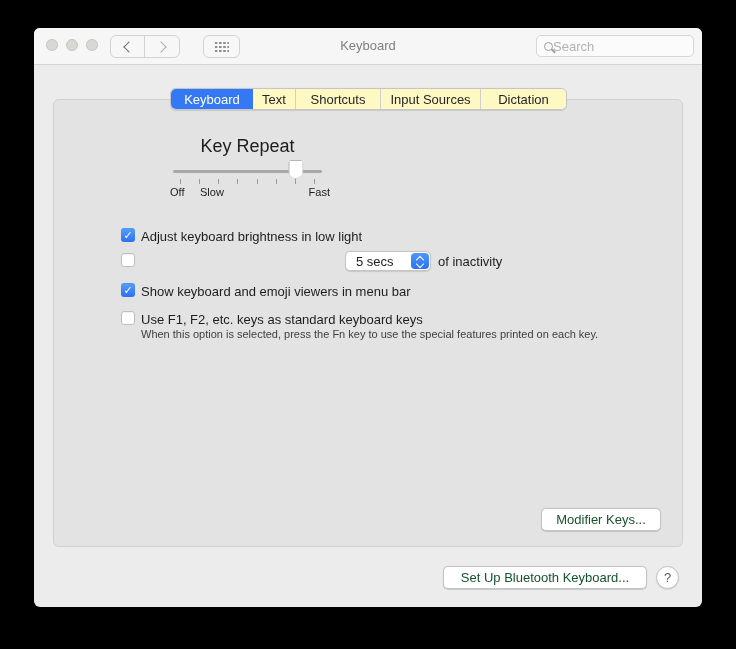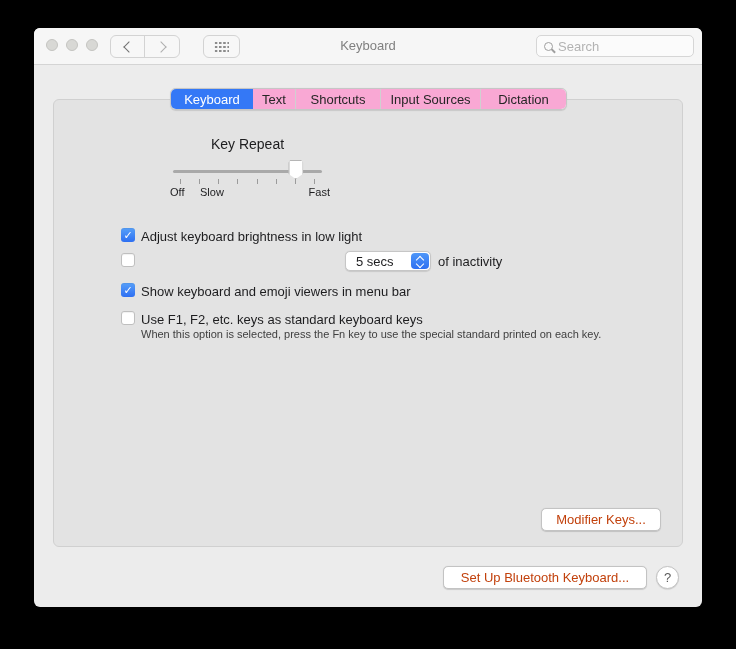--- a/index.html
+++ b/index.html
@@ -31,41 +31,41 @@
     background-size:4.2px 4px; background-position:0 0; }
   .wintitle { position:absolute; left:0; right:0; top:10px; text-align:center;
     font-size:13px; color:#808080; }
   .search { position:absolute; left:502px; top:7px; width:158px; height:22px;
     background:#fbfbfb; border:1px solid #d6d6d6; border-radius:5px;
     display:flex; align-items:center; padding-left:7px; }
   .mag { position:relative; width:9px; height:9px; border:1.5px solid #9f9f9f;
     border-radius:50%; flex:0 0 auto; }
   .mag::after { content:""; position:absolute; left:6px; top:7px; width:5px; height:1.5px;
     background:#9f9f9f; transform:rotate(45deg); }
-  .search input { border:none; outline:none; background:transparent; margin-left:5px;
+  .search input { border:none; outline:none; background:transparent; 
     font-size:13px; color:#333; width:120px; font-family:inherit; }
   .search input::placeholder { color:#b3b3b3; }
 
   
   .pane { position:absolute; left:19px; top:71px; width:630px; height:448px;
     background:#e3e3e3; border:1px solid #d0d0d0; border-radius:6px; }
   .tabs { position:absolute; left:136px; top:60px; height:22px; display:flex;
     border:1px solid #c6c6c6; border-radius:6px; overflow:hidden; background:#fff;
     box-shadow:0 0.5px 1px rgba(0,0,0,.12); }
   .tab { height:100%; display:flex; align-items:center; justify-content:center;
-    font-size:13px; color:#262626; background:#f9a8d4; border-right:1px solid #d0d0d0; }
+    font-size:13px; color:#262626; background:#fef9c3; border-right:1px solid #d0d0d0; }
   .tab:last-child { border-right:none; }
   .tab.selected { background:var(--accent,#3478f6); color:#fff; border-right:none; }
   .tab-0 { width:82px; } .tab-1 { width:43px; } .tab-2 { width:85px; }
   .tab-3 { width:100px; } .tab-4 { width:85px; }
 
   
   .slider { position:absolute; height:64px; }
   .slider-title { position:absolute; top:0; left:0; right:0; text-align:center;
-    font-size:14px; color:#1d1d1f; }
+    font-size:18px; color:#1d1d1f; }
   .track { position:absolute; top:34px; left:0; right:0; height:3px;
     background:#a9a9a9; border-radius:2px; }
   .ticks { position:absolute; left:7px; right:7px; top:43px; height:5px;
     display:flex; justify-content:space-between; }
   .tick { width:1px; height:5px; background:#9b9b9b; }
   .thumb { position:absolute; top:24px; width:15px; height:19px; background:#fff;
     transform:translateX(-50%);
     clip-path:polygon(50% 100%,0% 72%,0% 14%,14% 0%,86% 0%,100% 14%,100% 72%);
     filter:drop-shadow(0 1px 1px rgba(0,0,0,.3));
     border:1px solid #b5b5b5; }
@@ -87,21 +87,21 @@
     background:linear-gradient(#4f97f8,#2d6ff2); border-radius:4px; }
   .stepchev { position:absolute; left:6px; width:6px; height:6px;
     border-left:1.6px solid #fff; border-top:1.6px solid #fff; }
   .step-up   { top:4px;  transform:rotate(45deg); }
   .step-down { top:8px;  transform:rotate(225deg); }
   .note { position:absolute; left:107px; top:300px; width:552px; font-size:11px;
     color:#404040; line-height:1.25; }
 
   
   .btn { position:absolute; background:#fff; border:1px solid #c3c3c3; border-radius:5px;
-    box-shadow:0 0.5px 1px rgba(0,0,0,.15); font-size:13px; color:#c2410c;
+    box-shadow:0 0.5px 1px rgba(0,0,0,.15); font-size:13px; color:#14532d;
     text-align:center; line-height:21px; font-family:inherit; }
   .btn-modifier { left:507px; top:480px; width:120px; height:23px; }
   .btn-bluetooth { left:409px; top:538px; width:204px; height:23px; }
   .btn-help { left:622px; top:538px; width:23px; height:23px; border-radius:50%;
     color:#5a5a5a; font-size:13px; }
 </style>
 </head>
 <body>
 
 <div class="window">
@@ -169,19 +169,19 @@
       <span class="stepchev step-down"></span>
     </span>
   </div>
   <div class="cb-label" style="left:404px;top:226px">of inactivity</div>
 
   <div class="checkbox checked" style="top:255px"></div>
   <div class="cb-label" style="top:256px">Show keyboard and emoji viewers in menu bar</div>
 
   <div class="checkbox" style="top:283px"></div>
   <div class="cb-label" style="top:284px">Use F1, F2, etc. keys as standard keyboard keys</div>
-  <div class="note">When this option is selected, press the Fn key to use the special standard printed on each key.</div>
+  <div class="note">When this option is selected, press the Fn key to use the special features printed on each key.</div>
 
   <div class="btn btn-modifier">Modifier Keys...</div>
   <div class="btn btn-bluetooth">Set Up Bluetooth Keyboard...</div>
   <div class="btn btn-help">?</div>
 
 </div>
 
 </body></html>

